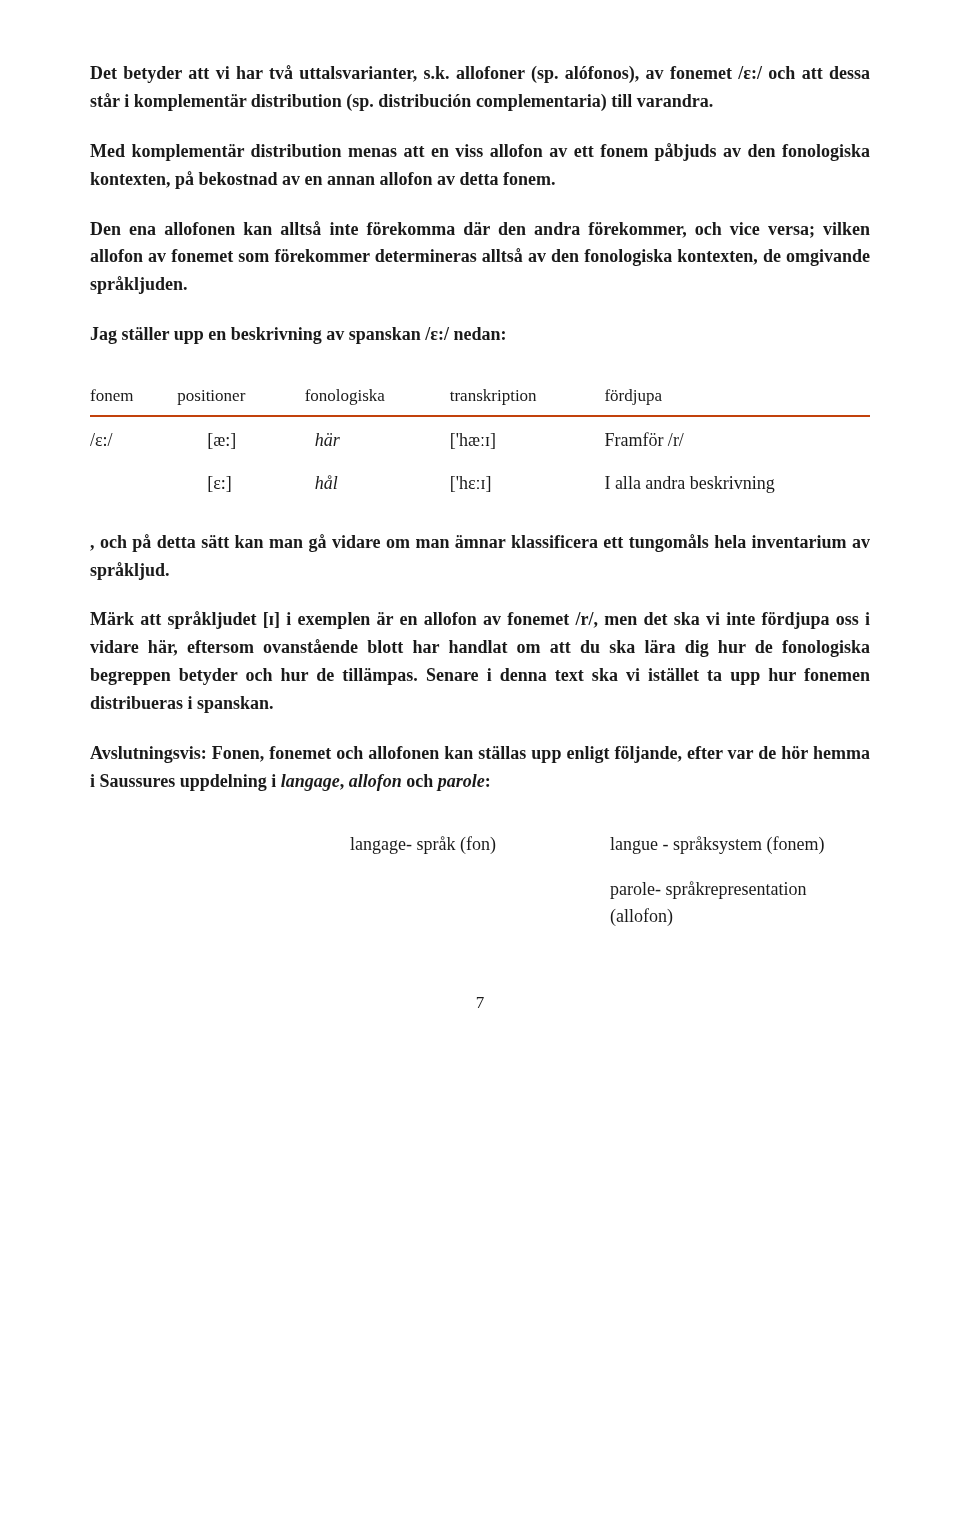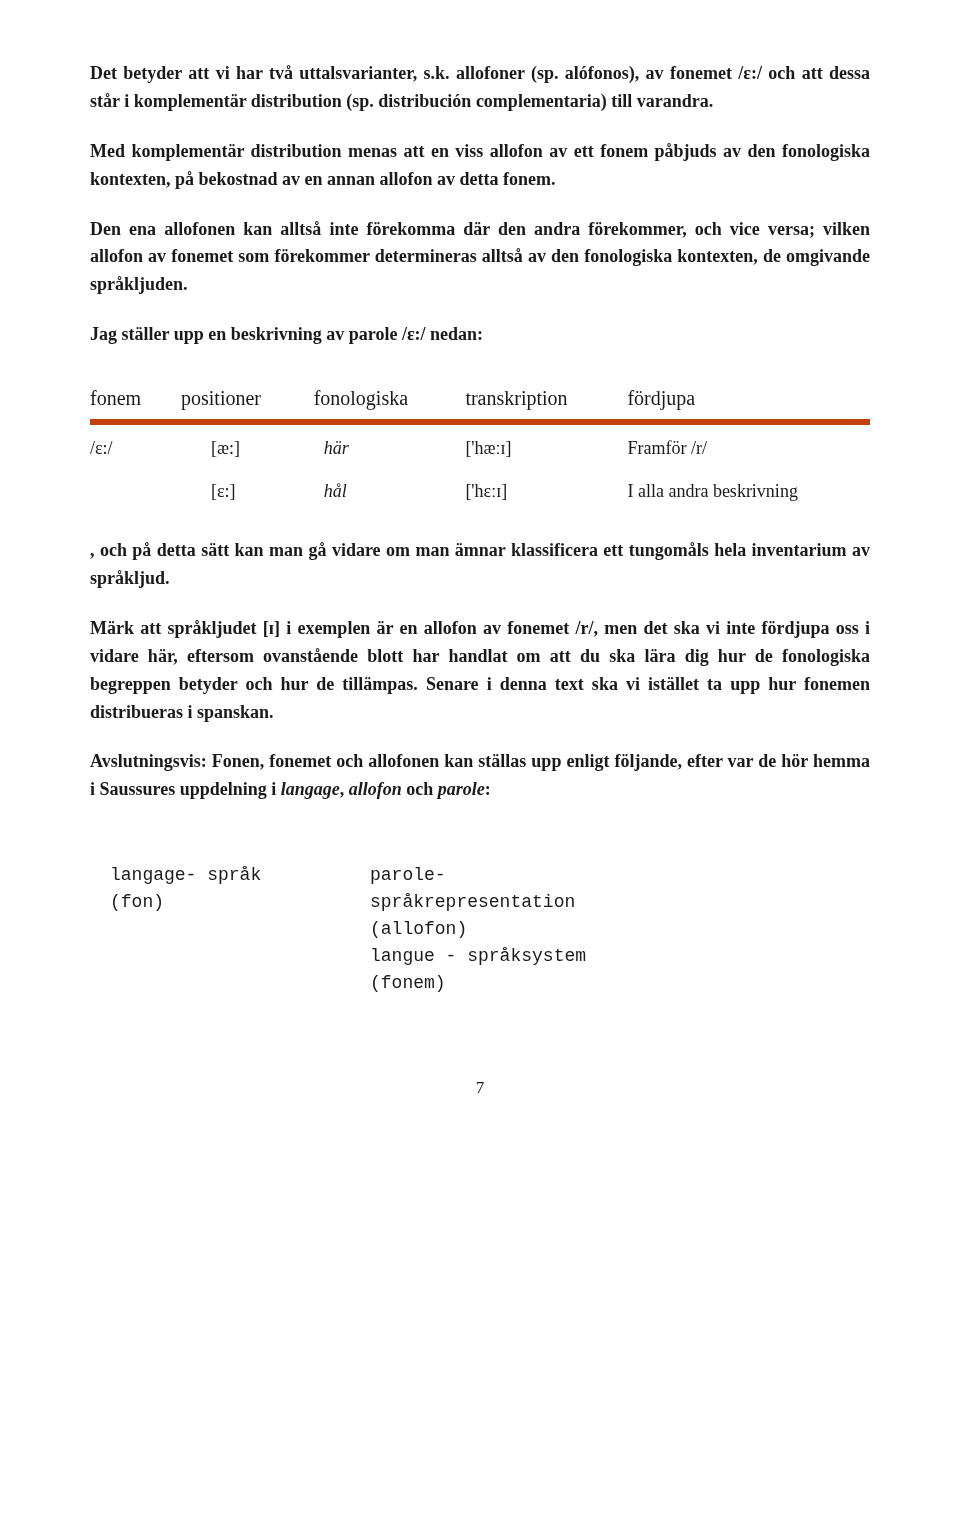--- a/index.html
+++ b/index.html
@@ -36,23 +36,23 @@
     }
 
     .phoneme-table {
       width: 100%;
       border-collapse: collapse;
       margin-bottom: 0;
     }
 
     .phoneme-table th {
       font-weight: normal;
-      font-size: 20px;
+      font-size: 17px;
       text-align: left;
-      border-bottom: 6px solid #c2410c;
+      border-bottom: 2px solid #c2410c;
       padding: 4px 10px 6px 10px;
       white-space: nowrap;
     }
 
     .phoneme-table th:first-child {
       padding-left: 0;
     }
 
     .phoneme-table td {
       padding: 10px 10px 6px 10px;
@@ -73,24 +73,23 @@
     }
 
     .continuation-text {
       margin-top: 18px;
       text-align: justify;
       line-height: 1.55;
     }
 
     .three-col-layout {
       display: flex;
-      justify-content: flex-start;
-      margin-top: 58px;
+      justify-content: flex-end;
+      margin-top: 35px;
       padding: 0 20px;
-      font-family: Liberation Mono, monospace;
     }
 
     .col-left {
       flex: 0 0 200px;
     }
 
     .col-center {
       flex: 0 0 300px;
       padding-left: 60px;
     }
@@ -103,21 +102,21 @@
   </style>
 </head>
 <body>
 
 <p>Det betyder att vi har två uttalsvarianter, s.k. allofoner (sp. alófonos), av fonemet /ɛ:/ och att dessa står i komplementär distribution (sp. distribución complementaria) till varandra.</p>
 
 <p>Med komplementär distribution menas att en viss allofon av ett fonem påbjuds av den fonologiska kontexten, på bekostnad av en annan allofon av detta fonem.</p>
 
 <p>Den ena allofonen kan alltså inte förekomma där den andra förekommer, och vice versa; vilken allofon av fonemet som förekommer determineras alltså av den fonologiska kontexten, de omgivande språkljuden.</p>
 
-<p>Jag ställer upp en beskrivning av parole /ɛ:/ nedan:</p>
+<p>Jag ställer upp en beskrivning av spanskan /ɛ:/ nedan:</p>
 
 <div class="table-section">
   <table class="phoneme-table">
     <thead>
       <tr>
         <th>fonem</th>
         <th>positioner</th>
         <th>fonologiska</th>
         <th>transkription</th>
         <th>fördjupa</th>
@@ -146,18 +145,18 @@
 
 <p>Märk att språkljudet [ɪ] i exemplen är en allofon av fonemet /r/,  men det ska vi inte fördjupa oss i vidare här, eftersom ovanstående blott har handlat om att du ska lära dig hur de fonologiska begreppen betyder och hur de tillämpas. Senare i denna text ska vi istället ta upp hur fonemen distribueras i spanskan.</p>
 
 <p>Avslutningsvis: Fonen, fonemet och allofonen kan ställas upp enligt följande, efter var de hör hemma i Saussures uppdelning i <span class="italic">langage</span>, <span class="italic">allofon</span> och <span class="italic">parole</span>:</p>
 
 <div class="three-col-layout">
   <div class="col-left">
     <span>langage- språk (fon)</span>
   </div>
   <div class="col-center">
+    <div style="margin-bottom: 18px;">langue - språksystem (fonem)</div>
     <div>parole- språkrepresentation (allofon)</div>
-    <div style="margin-bottom: 18px;">langue - språksystem (fonem)</div>
   </div>
 </div>
 
 <div class="page-number">7</div>
 
 </body></html>

